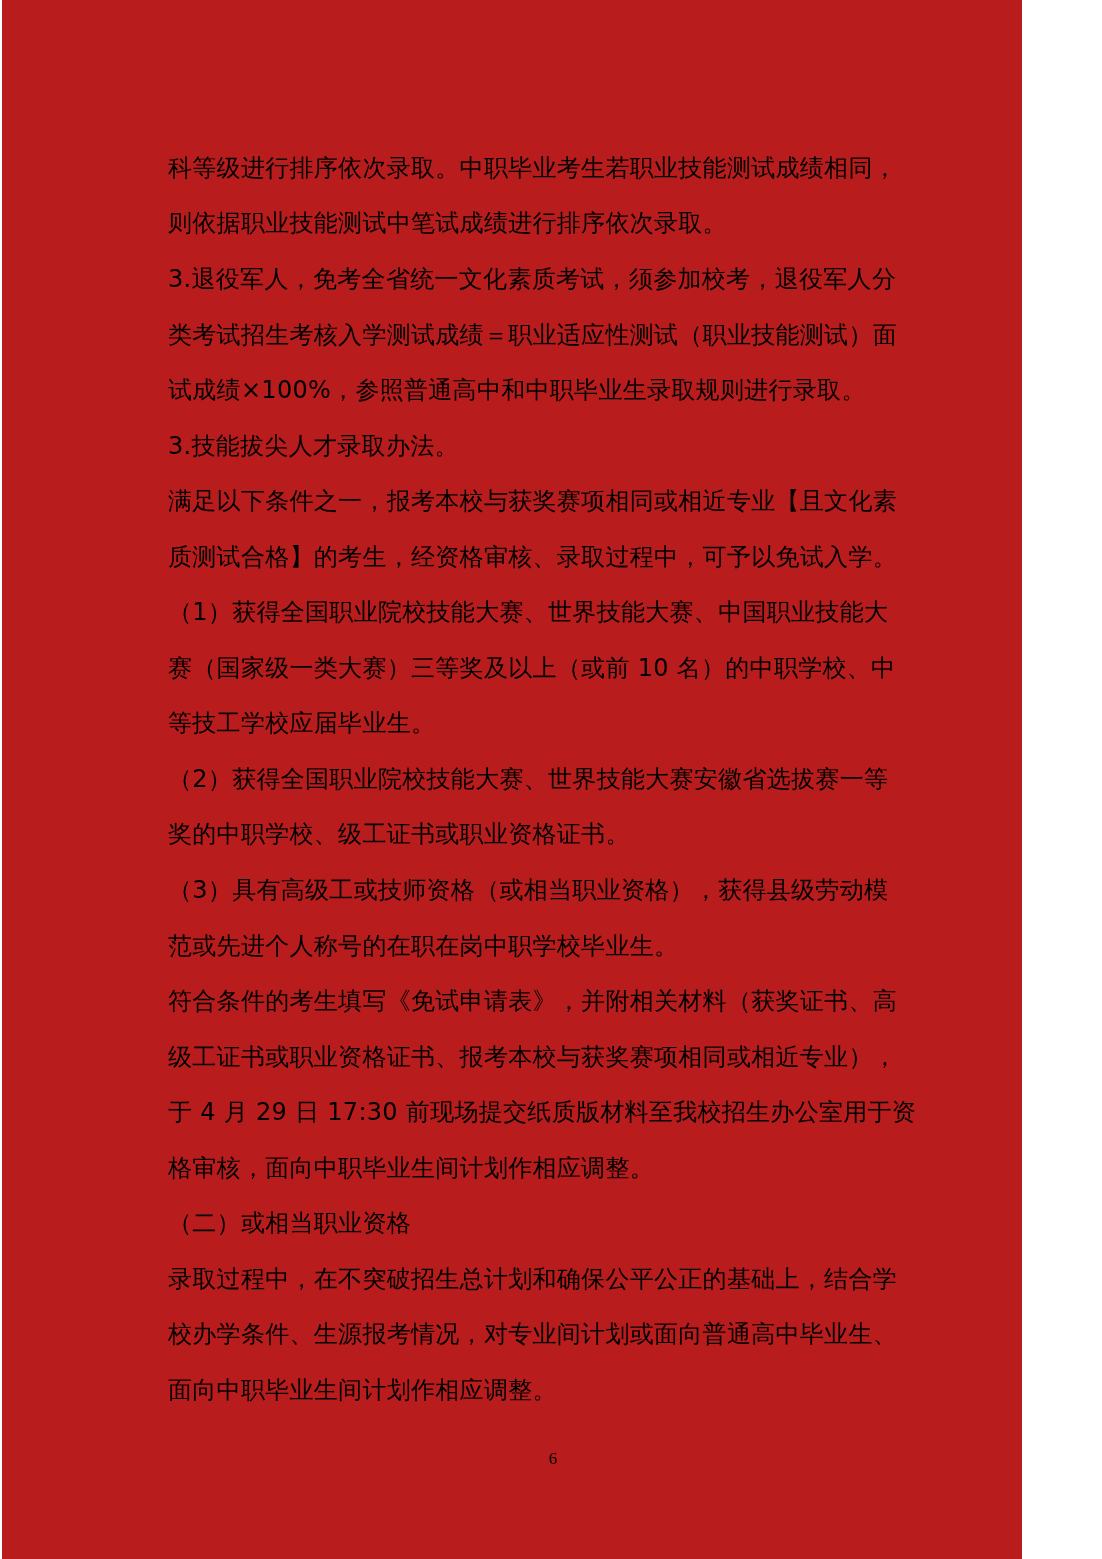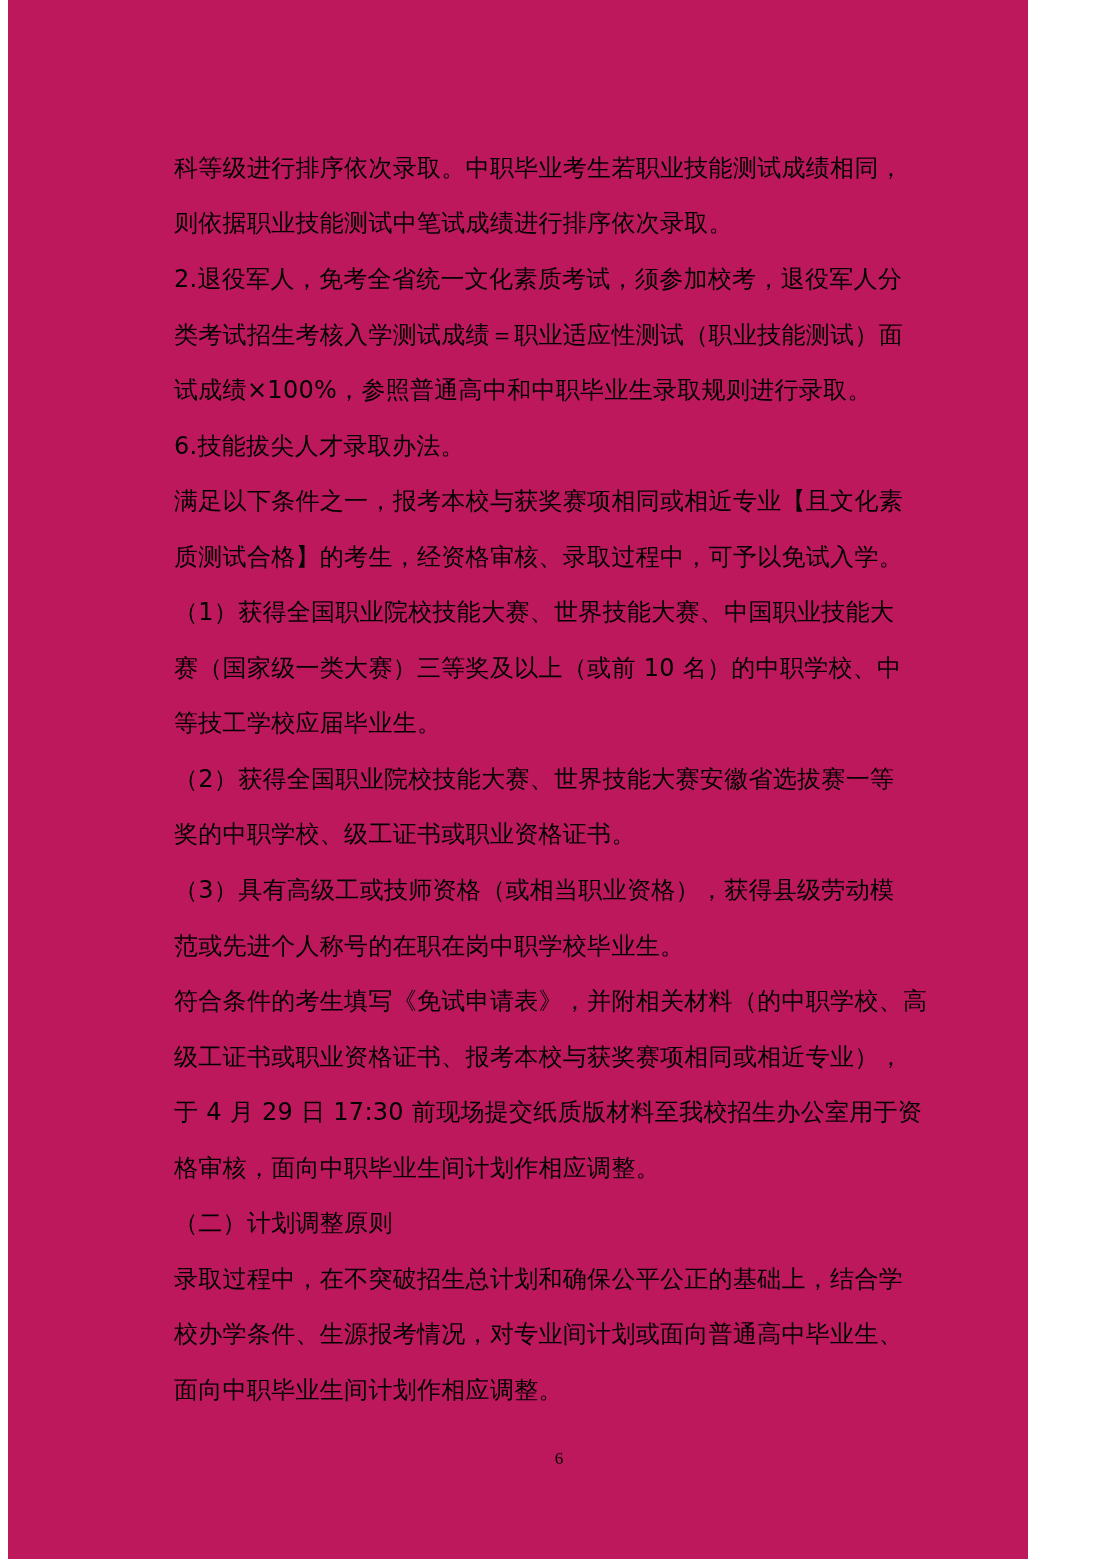--- a/index.html
+++ b/index.html
@@ -1,52 +1,52 @@
 <!DOCTYPE html>
 <html><head>
 <meta charset="utf-8">
 <style>
   html, body { margin: 0; padding: 0; background: #ffffff; }
   body { width: 1102px; height: 1559px; position: relative; overflow: hidden; }
-  .page { position: absolute; left: 8px; top: 0; width: 1020px; height: 1559px; background: #be185d; }
+  .page { position: absolute; left: 2px; top: 0; width: 1020px; height: 1559px; background: #b91c1c; }
   .content { position: absolute; left: 166px; top: 140px; width: 772px; }
   .line {
     position: absolute; left: 0; white-space: nowrap;
     font-family: "DejaVu Sans", "Liberation Sans", sans-serif;
     font-size: 24px; color: #000000; letter-spacing: 0.3px;
     height: 40px; line-height: 40px;
   }
   .pagenum {
     position: absolute; left: 0; width: 1102px; top: 1449px; text-align: center;
     font-family: "Liberation Serif", "DejaVu Serif", serif; font-size: 17px; color: #000;
   }
 </style>
 </head>
 <body>
 
 <div class="page">
   <div class="content">
     <div class="line" style="top:8px">科等级进行排序依次录取。中职毕业考生若职业技能测试成绩相同，</div>
     <div class="line" style="top:63px">则依据职业技能测试中笔试成绩进行排序依次录取。</div>
-    <div class="line" style="top:119px">2.退役军人，免考全省统一文化素质考试，须参加校考，退役军人分</div>
+    <div class="line" style="top:119px">3.退役军人，免考全省统一文化素质考试，须参加校考，退役军人分</div>
     <div class="line" style="top:175px">类考试招生考核入学测试成绩＝职业适应性测试（职业技能测试）面</div>
     <div class="line" style="top:230px">试成绩×100%，参照普通高中和中职毕业生录取规则进行录取。</div>
-    <div class="line" style="top:286px">6.技能拔尖人才录取办法。</div>
+    <div class="line" style="top:286px">3.技能拔尖人才录取办法。</div>
     <div class="line" style="top:341px">满足以下条件之一，报考本校与获奖赛项相同或相近专业【且文化素</div>
     <div class="line" style="top:397px">质测试合格】的考生，经资格审核、录取过程中，可予以免试入学。</div>
     <div class="line" style="top:452px">（1）获得全国职业院校技能大赛、世界技能大赛、中国职业技能大</div>
     <div class="line" style="top:508px">赛（国家级一类大赛）三等奖及以上（或前 10 名）的中职学校、中</div>
     <div class="line" style="top:563px">等技工学校应届毕业生。</div>
     <div class="line" style="top:619px">（2）获得全国职业院校技能大赛、世界技能大赛安徽省选拔赛一等</div>
     <div class="line" style="top:674px">奖的中职学校、级工证书或职业资格证书。</div>
     <div class="line" style="top:730px">（3）具有高级工或技师资格（或相当职业资格），获得县级劳动模</div>
     <div class="line" style="top:786px">范或先进个人称号的在职在岗中职学校毕业生。</div>
-    <div class="line" style="top:841px">符合条件的考生填写《免试申请表》，并附相关材料（的中职学校、高</div>
+    <div class="line" style="top:841px">符合条件的考生填写《免试申请表》，并附相关材料（获奖证书、高</div>
     <div class="line" style="top:897px">级工证书或职业资格证书、报考本校与获奖赛项相同或相近专业），</div>
     <div class="line" style="top:952px">于 4 月 29 日 17:30 前现场提交纸质版材料至我校招生办公室用于资</div>
     <div class="line" style="top:1008px">格审核，面向中职毕业生间计划作相应调整。</div>
-    <div class="line" style="top:1063px">（二）计划调整原则</div>
+    <div class="line" style="top:1063px">（二）或相当职业资格</div>
     <div class="line" style="top:1119px">录取过程中，在不突破招生总计划和确保公平公正的基础上，结合学</div>
     <div class="line" style="top:1174px">校办学条件、生源报考情况，对专业间计划或面向普通高中毕业生、</div>
     <div class="line" style="top:1230px">面向中职毕业生间计划作相应调整。</div>
   </div>
   <div class="pagenum">6</div>
 </div>
 
 </body></html>

